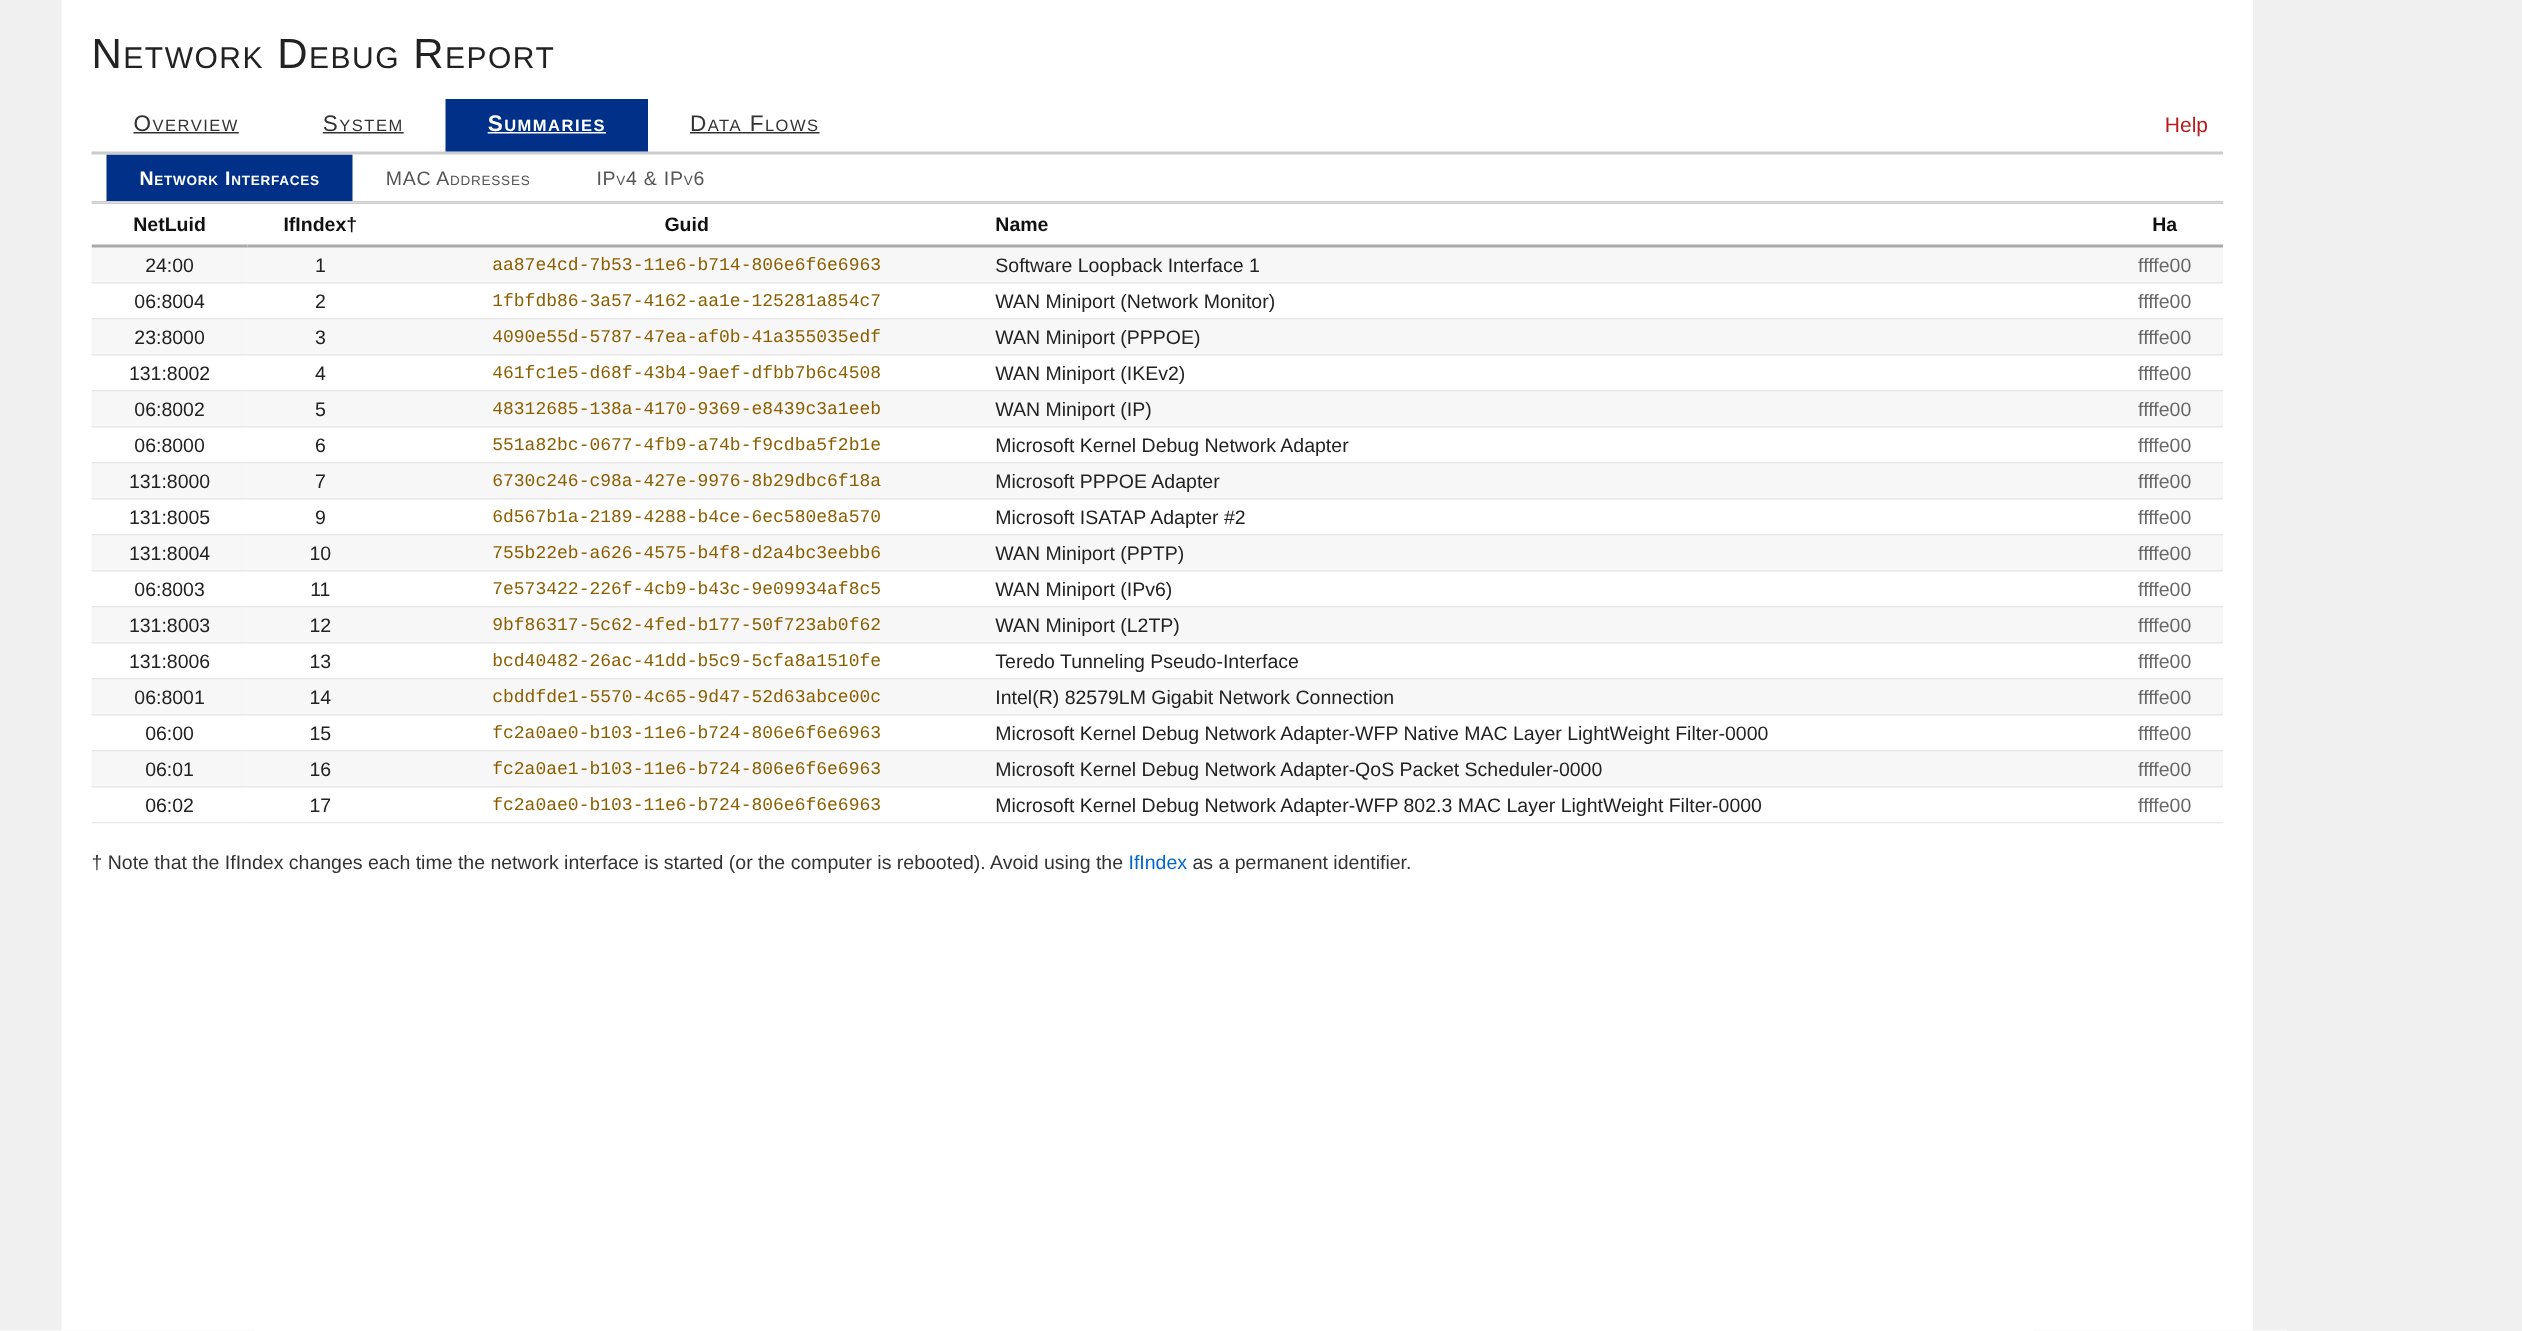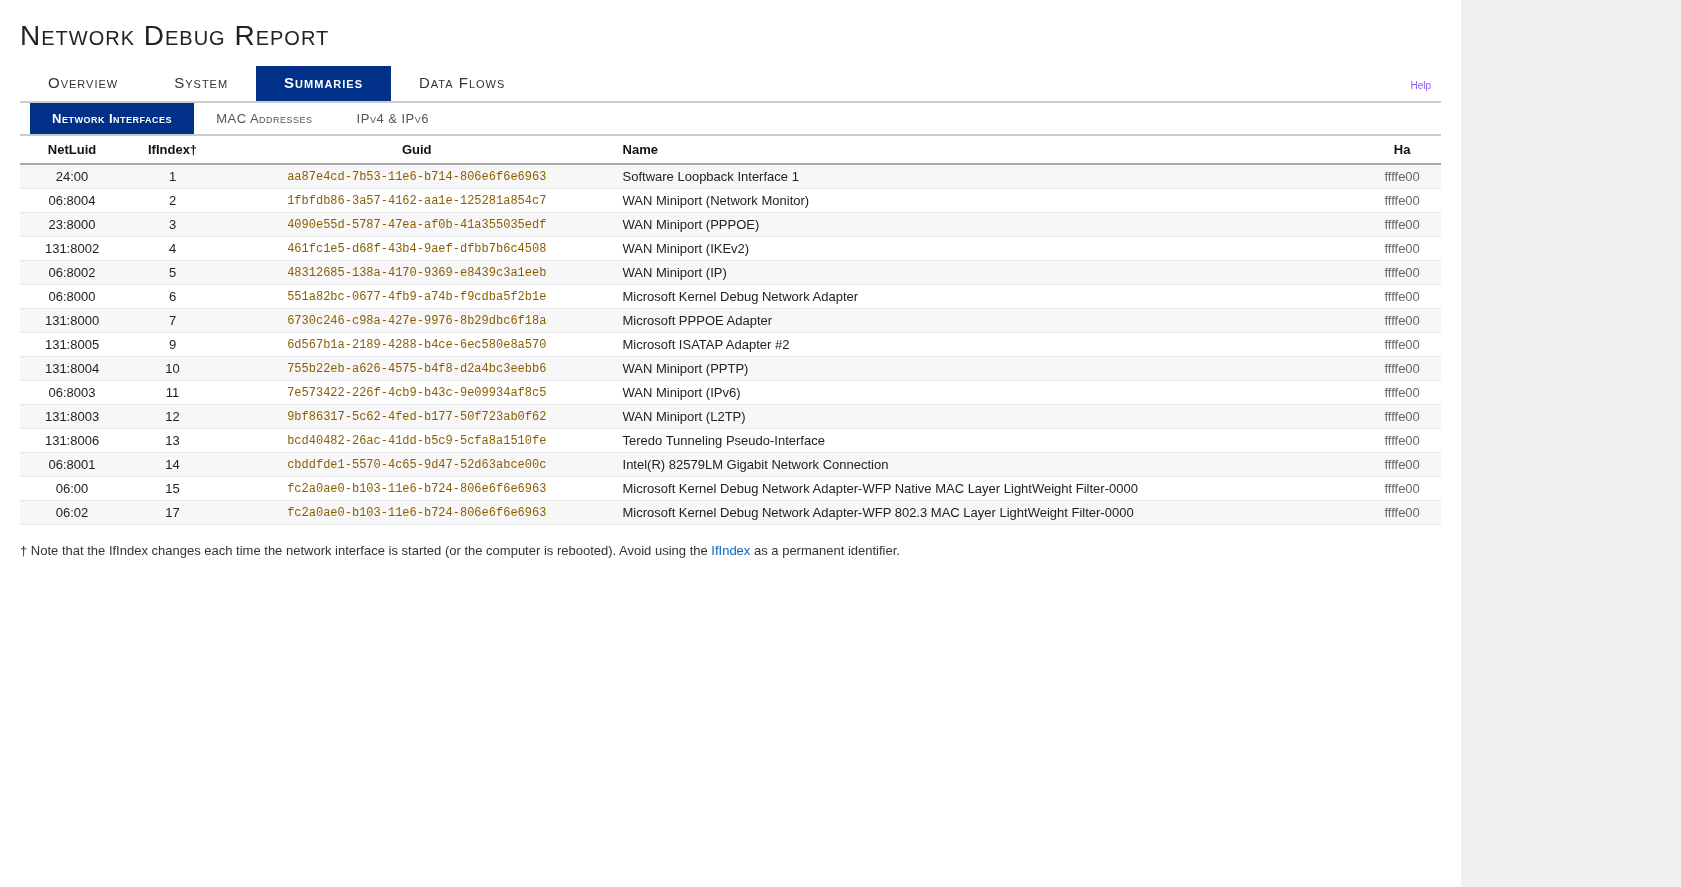--- a/index.html
+++ b/index.html
@@ -8,20 +8,21 @@
       background: #f0f0f0;
       font-size: 13px;
       color: #222;
     }
     .page {
       background: #fff;
       min-height: 887px;
       width: 1461px;
       padding: 20px 20px 20px 20px;
       position: relative;
+      margin-left: 41px;
     }
     .page-title {
       font-size: 28px;
       font-weight: 300;
       letter-spacing: 1px;
       text-transform: capitalize;
       color: #222;
       margin-bottom: 14px;
       font-variant: small-caps;
     }
@@ -36,33 +37,34 @@
       padding: 8px 28px 10px 28px;
       font-size: 15px;
       font-variant: small-caps;
       letter-spacing: 1px;
       cursor: pointer;
       color: #333;
       background: transparent;
       border: none;
       font-family: inherit;
       text-transform: capitalize;
+      text-decoration: underline;
     }
     .main-nav-item.active {
       background: #003087;
       color: #fff;
       font-weight: 600;
     }
     .help-link {
       position: absolute;
       right: 10px;
       bottom: 10px;
-      color: #8b5cf6;
+      color: #b91c1c;
       text-decoration: none;
-      font-size: 10px;
+      font-size: 14px;
     }
     .sub-nav {
       display: flex;
       border-bottom: 1px solid #ccc;
       margin-bottom: 0;
       padding-left: 10px;
     }
     .sub-nav-item {
       padding: 8px 22px 8px 22px;
       font-size: 13px;
@@ -242,20 +244,27 @@
       <td class="trunc">ffffe00</td>
     </tr>
           <tr>
       <td>06:00</td>
       <td>15</td>
       <td class="guid">fc2a0ae0-b103-11e6-b724-806e6f6e6963</td>
       <td class="left">Microsoft Kernel Debug Network Adapter-WFP Native MAC Layer LightWeight Filter-0000</td>
       <td class="trunc">ffffe00</td>
     </tr>
           <tr>
+      <td>06:01</td>
+      <td>16</td>
+      <td class="guid">fc2a0ae1-b103-11e6-b724-806e6f6e6963</td>
+      <td class="left">Microsoft Kernel Debug Network Adapter-QoS Packet Scheduler-0000</td>
+      <td class="trunc">ffffe00</td>
+    </tr>
+          <tr>
       <td>06:02</td>
       <td>17</td>
       <td class="guid">fc2a0ae0-b103-11e6-b724-806e6f6e6963</td>
       <td class="left">Microsoft Kernel Debug Network Adapter-WFP 802.3 MAC Layer LightWeight Filter-0000</td>
       <td class="trunc">ffffe00</td>
     </tr>
         </tbody>
     </table>
   </div>
 

